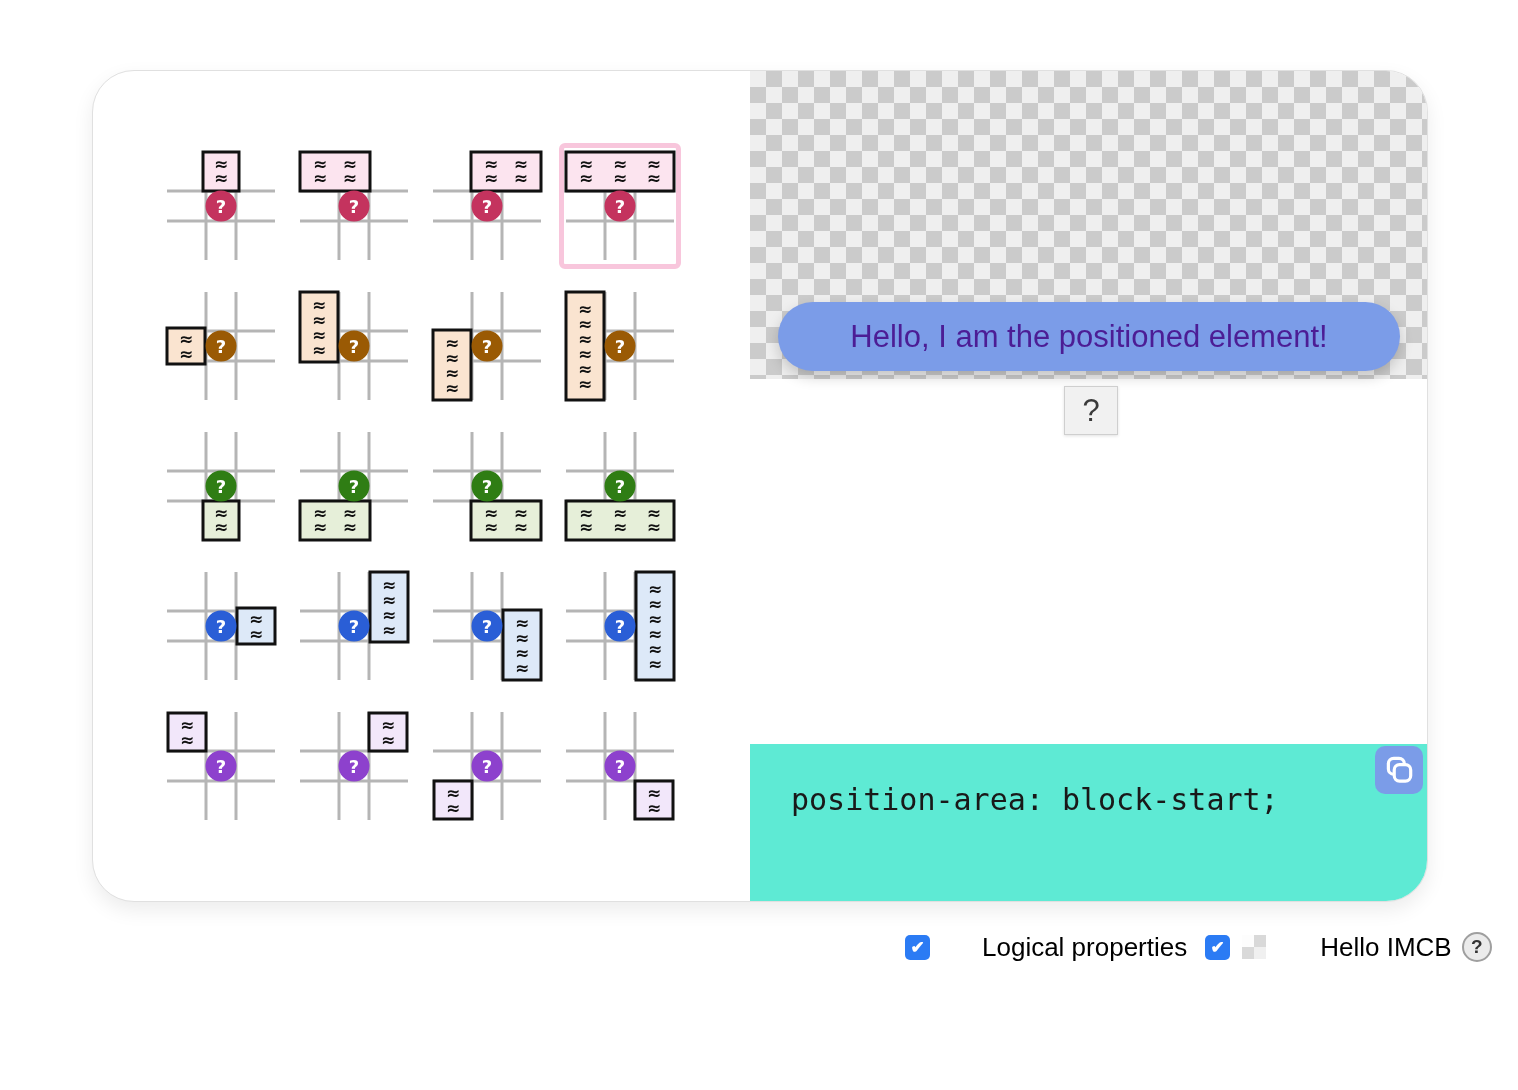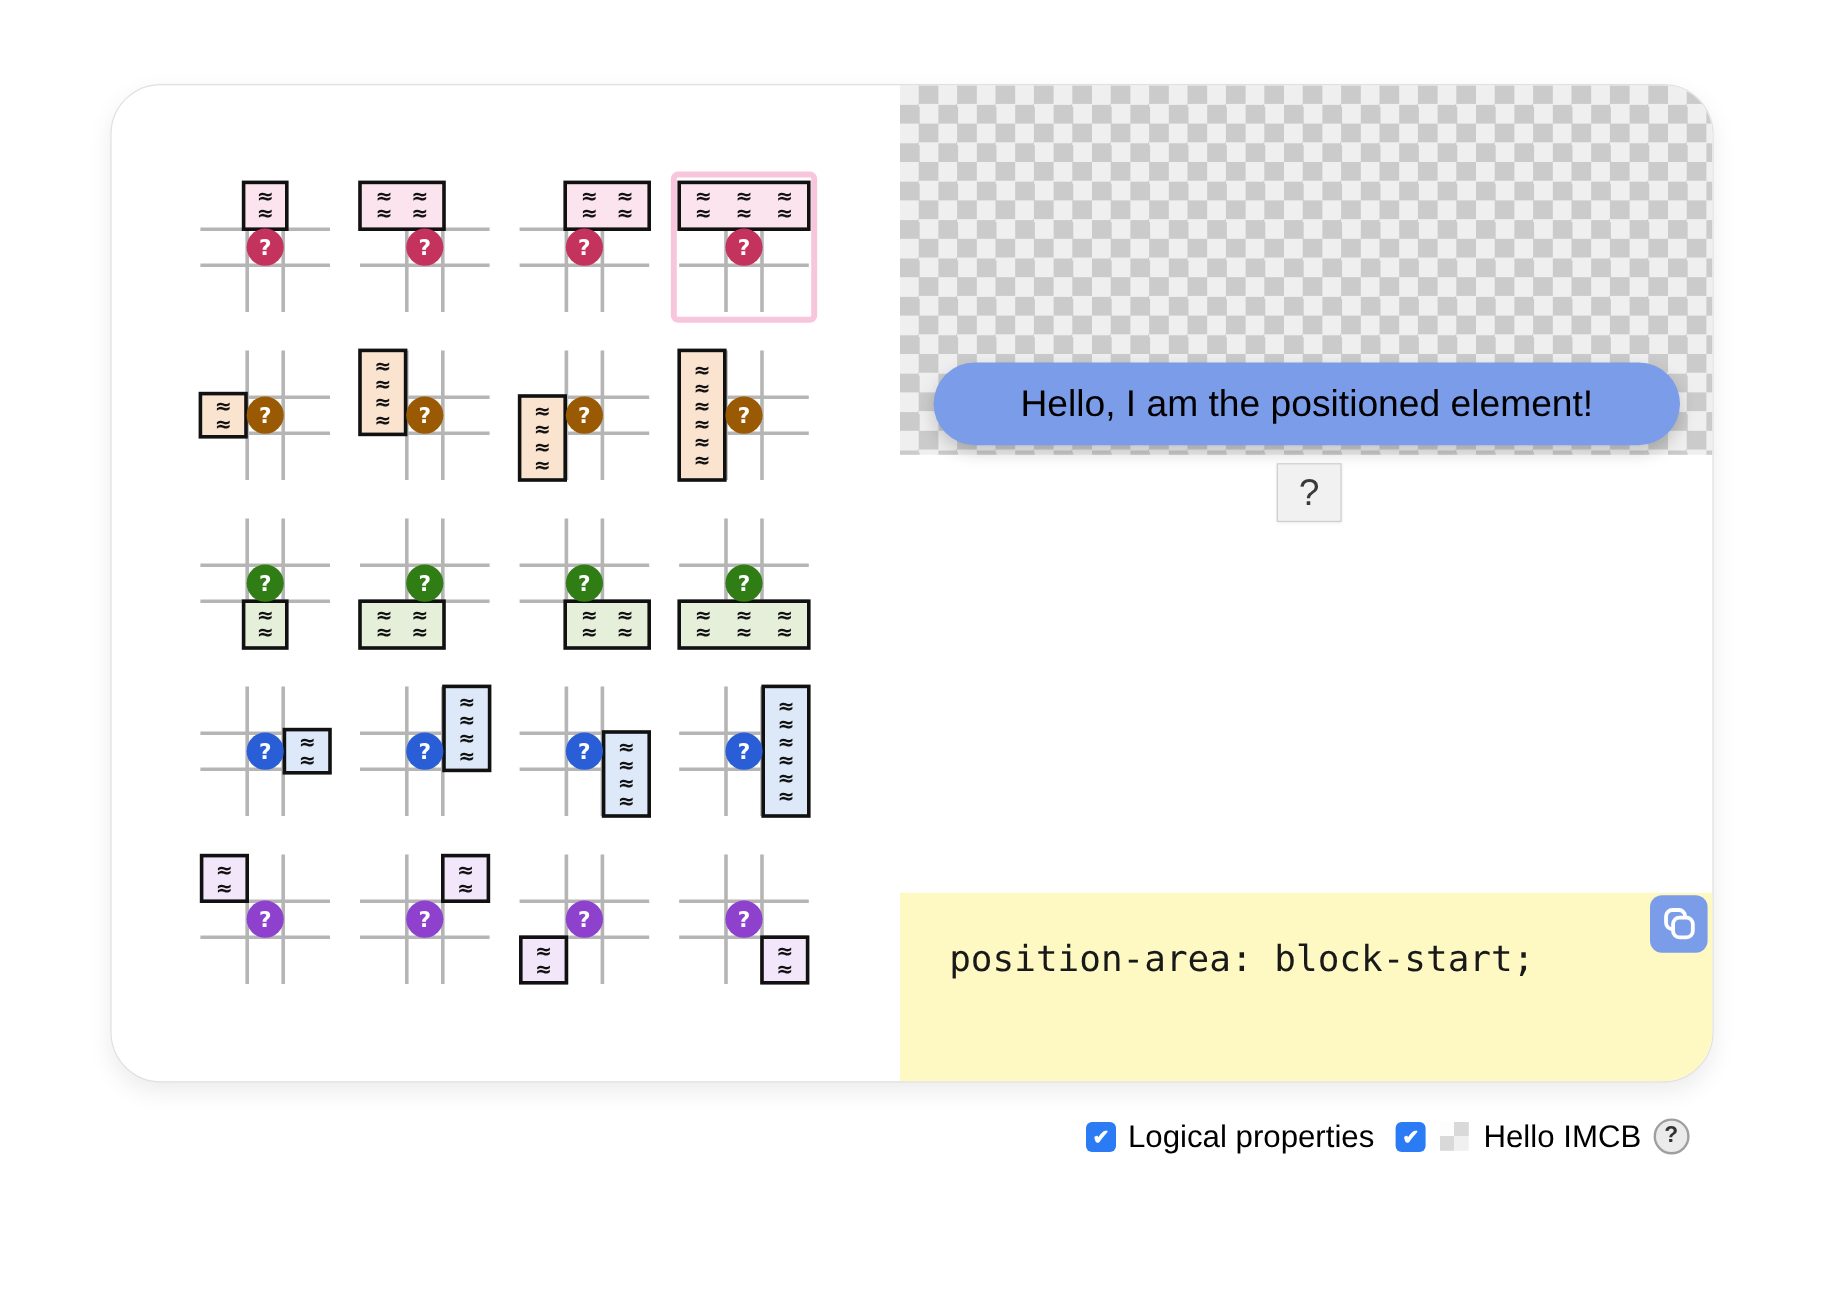--- a/index.html
+++ b/index.html
@@ -15,44 +15,44 @@
   .options-grid{position:absolute;left:61px;top:65px;
         display:grid;grid-template-columns:repeat(4,133px);grid-auto-rows:140px;}
   .option-cell{display:flex;align-items:center;justify-content:center;}
   .option{border:5px solid transparent;border-radius:6px;line-height:0;cursor:pointer;background:transparent;padding:0;}
   .option.selected{border-color:#f8c6dc;}
 
   
   .imcb{position:absolute;left:657px;top:0;width:677px;height:308px;
         background:conic-gradient(#cbcbcb 25%, #efefef 0 50%, #cbcbcb 0 75%, #efefef 0) 0 0/32px 32px;}
   .pill{position:absolute;left:28px;bottom:8px;width:622px;height:69px;border-radius:35px;
-        background:#7b9ce8;color:#000000;font-size:31px;white-space:nowrap;
+        background:#7b9ce8;color:#4c1d95;font-size:31px;white-space:nowrap;
         display:flex;align-items:center;justify-content:center;
         box-shadow:0 6px 14px rgba(0,0,0,.18);}
   .anchor-box{position:absolute;left:971px;top:315px;width:52px;height:47px;
         background:#f1f1f1;border:1px solid #cfcfcf;color:#3a3a3a;font-size:31px;
         display:flex;align-items:center;justify-content:center;
         box-shadow:0 1px 3px rgba(0,0,0,.12);}
 
   
-  .code-panel{position:absolute;left:657px;top:673px;width:677px;height:157px;background:#fef9c3;}
+  .code-panel{position:absolute;left:657px;top:673px;width:677px;height:157px;background:#5eead4;}
   .code-text{position:absolute;left:41px;top:38px;
         font-family:"DejaVu Sans Mono","Liberation Mono",monospace;
         font-size:30px;color:#191919;white-space:pre;}
   .copy-btn{position:absolute;top:2px;right:4px;width:48px;height:48px;
         background:#7b9ce8;border:none;border-radius:10px;padding:0;cursor:pointer;
         display:flex;align-items:center;justify-content:center;}
 
   
   .controls{position:absolute;left:905px;top:929px;height:36px;
         display:flex;align-items:center;font-size:26px;color:#000;}
   .checkbox{width:25px;height:25px;border-radius:5px;background:#2b7bf4;
         display:inline-flex;align-items:center;justify-content:center;
         color:#fff;font-size:17px;font-weight:bold;cursor:pointer;flex:none;}
-  .ctl-label{white-space:nowrap;cursor:pointer;}
+  .ctl-label{white-space:nowrap;cursor:pointer;margin-left:42px;}
   .mini-checker{width:24px;height:24px;flex:none;
         background:conic-gradient(#d9d9d9 25%, #f0f0f0 0 50%, #d9d9d9 0 75%, #fdfdfd 0);}
   .help{width:26px;height:26px;border-radius:50%;border:2px solid #9f9f9f;background:#ebebeb;
         color:#333;font-size:19px;font-weight:bold;flex:none;
         display:inline-flex;align-items:center;justify-content:center;cursor:pointer;}
   .gap10{width:10px;flex:none;} .gap12{width:12px;flex:none;} .gap18{width:18px;flex:none;}
 </style>
 </head>
 <body>
 

